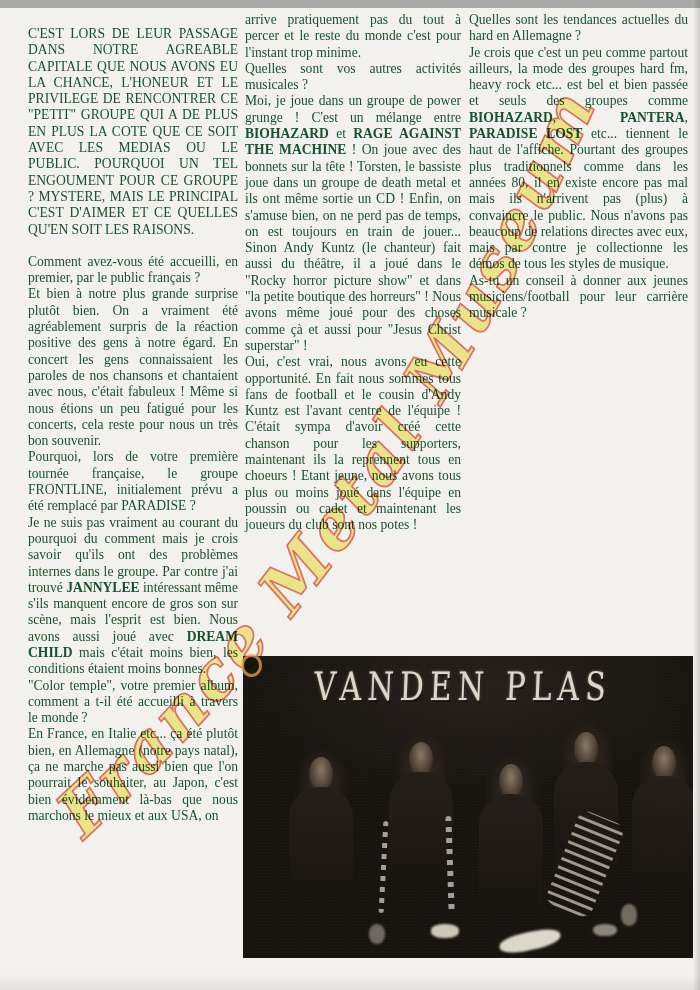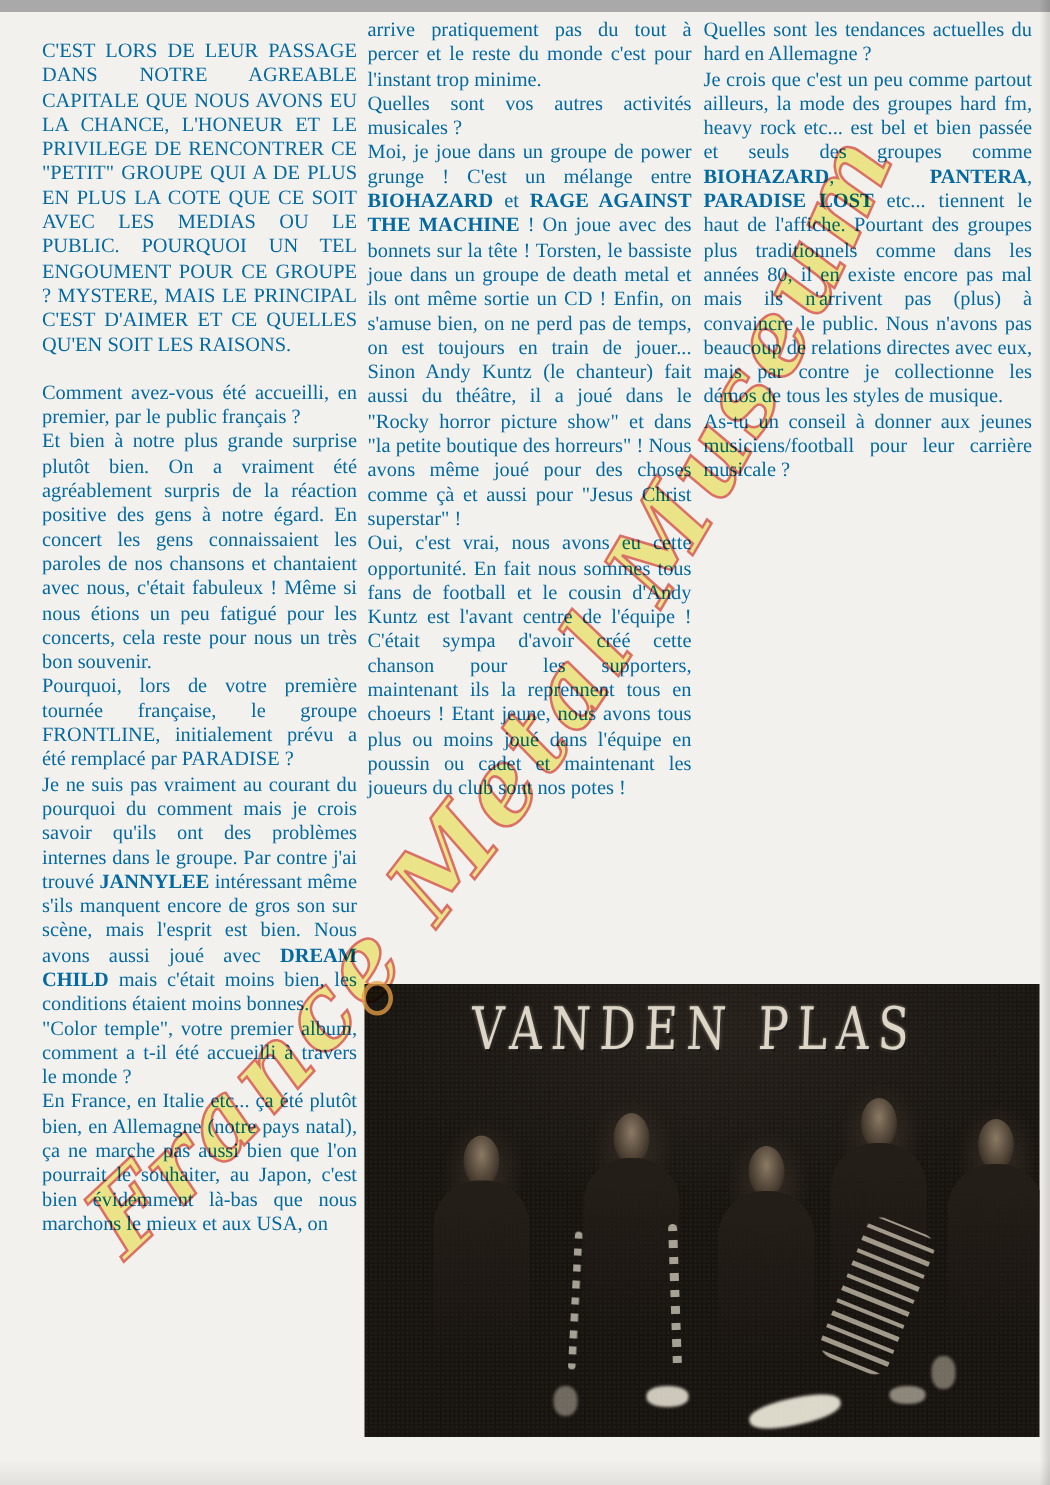--- a/index.html
+++ b/index.html
@@ -5,21 +5,21 @@
   html,body{margin:0;padding:0;background:#cfcfcf;}
   #page{position:relative;width:700px;height:990px;background:#f3f1ed;overflow:hidden;
         font-family:"Liberation Serif","DejaVu Serif",serif;}
   
   .edge-top{position:absolute;left:0;top:0;width:700px;height:8px;background:#a9a9a9;z-index:6;}
   .edge-right{position:absolute;right:0;top:0;width:7px;height:990px;
               background:linear-gradient(to right,rgba(0,0,0,0),rgba(0,0,0,0.14));z-index:6;}
   .edge-bottom{position:absolute;left:0;bottom:0;width:700px;height:16px;
               background:linear-gradient(rgba(0,0,0,0),rgba(0,0,0,0.07));z-index:6;}
   
-  .col{position:absolute;text-align:justify;color:#0369a1;font-size:13.6px;line-height:16.3px;z-index:1;}
+  .col{position:absolute;text-align:justify;color:#14532d;font-size:13.6px;line-height:16.3px;z-index:1;}
   #col1{left:28px;top:26px;width:210px;}
   #col2{left:245px;top:12px;width:216px;}
   #col3{left:469px;top:12px;width:219px;}
   .col p{margin:0;}
   .intro{font-weight:normal;margin-bottom:16px !important;}
   .q{font-weight:normal;}
   
   #photo{position:absolute;left:243px;top:656px;width:450px;height:302px;background:#17130f;
          overflow:hidden;z-index:2;
          background-image:radial-gradient(ellipse 260px 120px at 52% 10%,rgba(125,113,96,0.14),rgba(0,0,0,0)),

